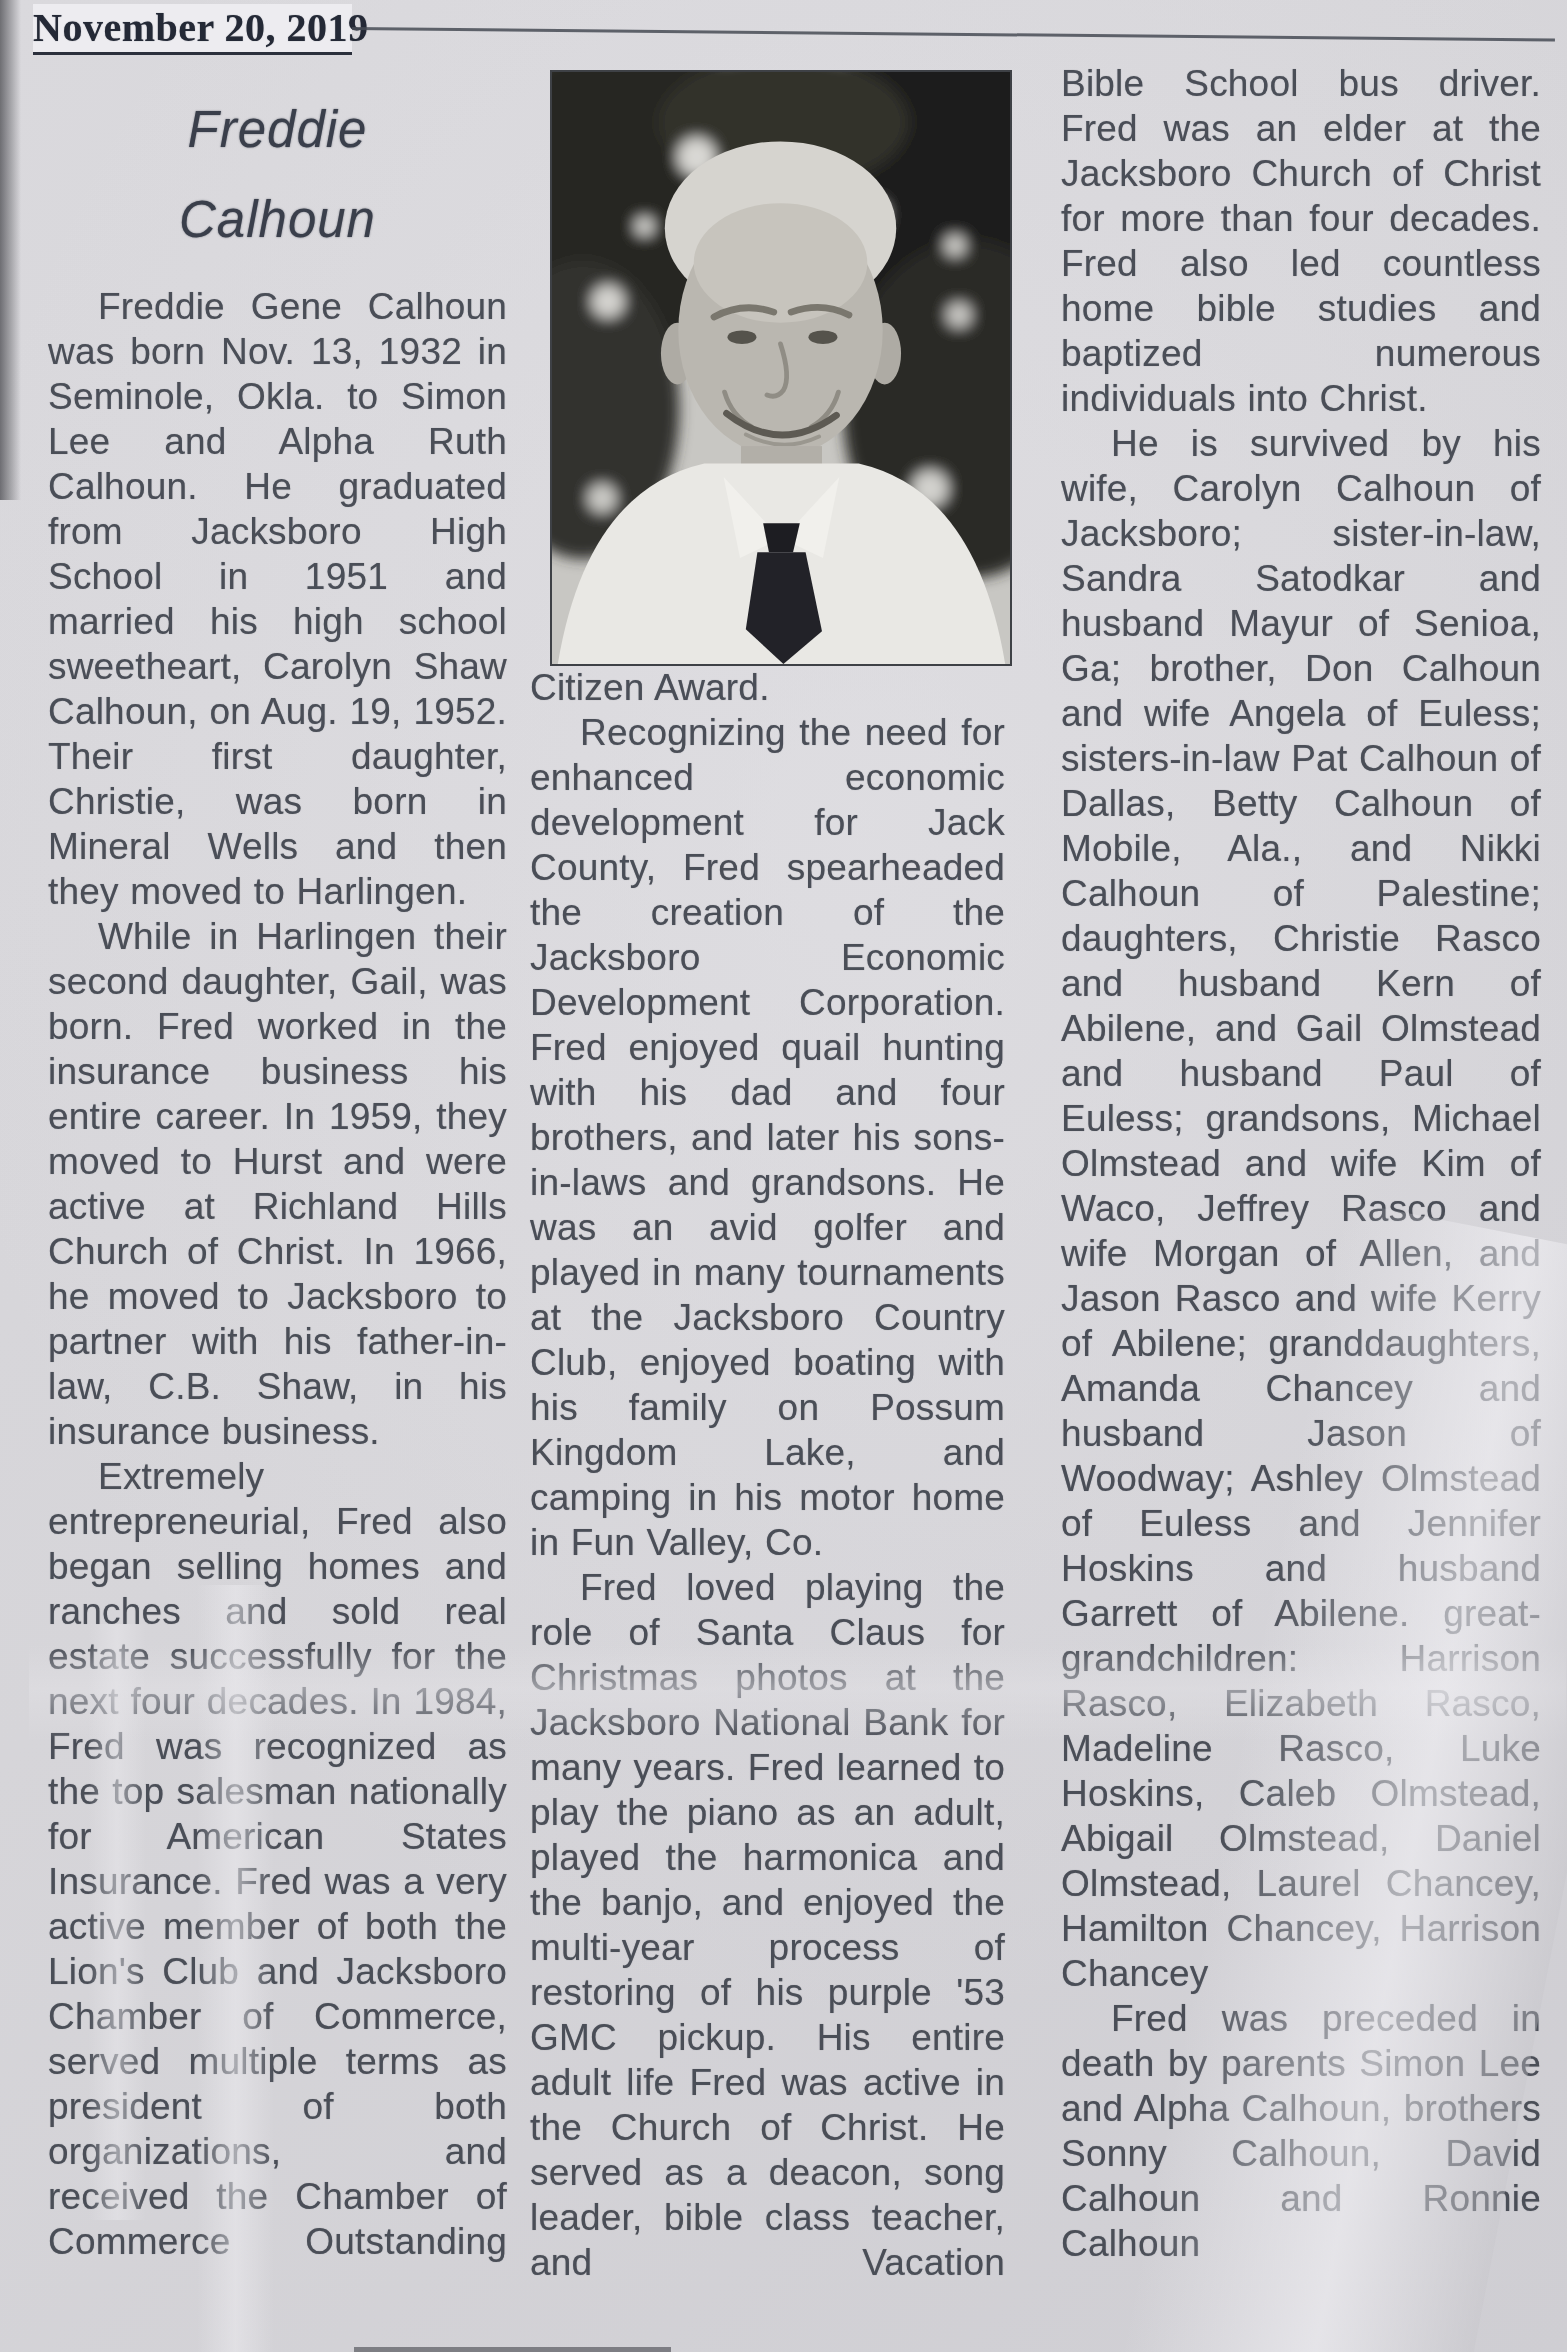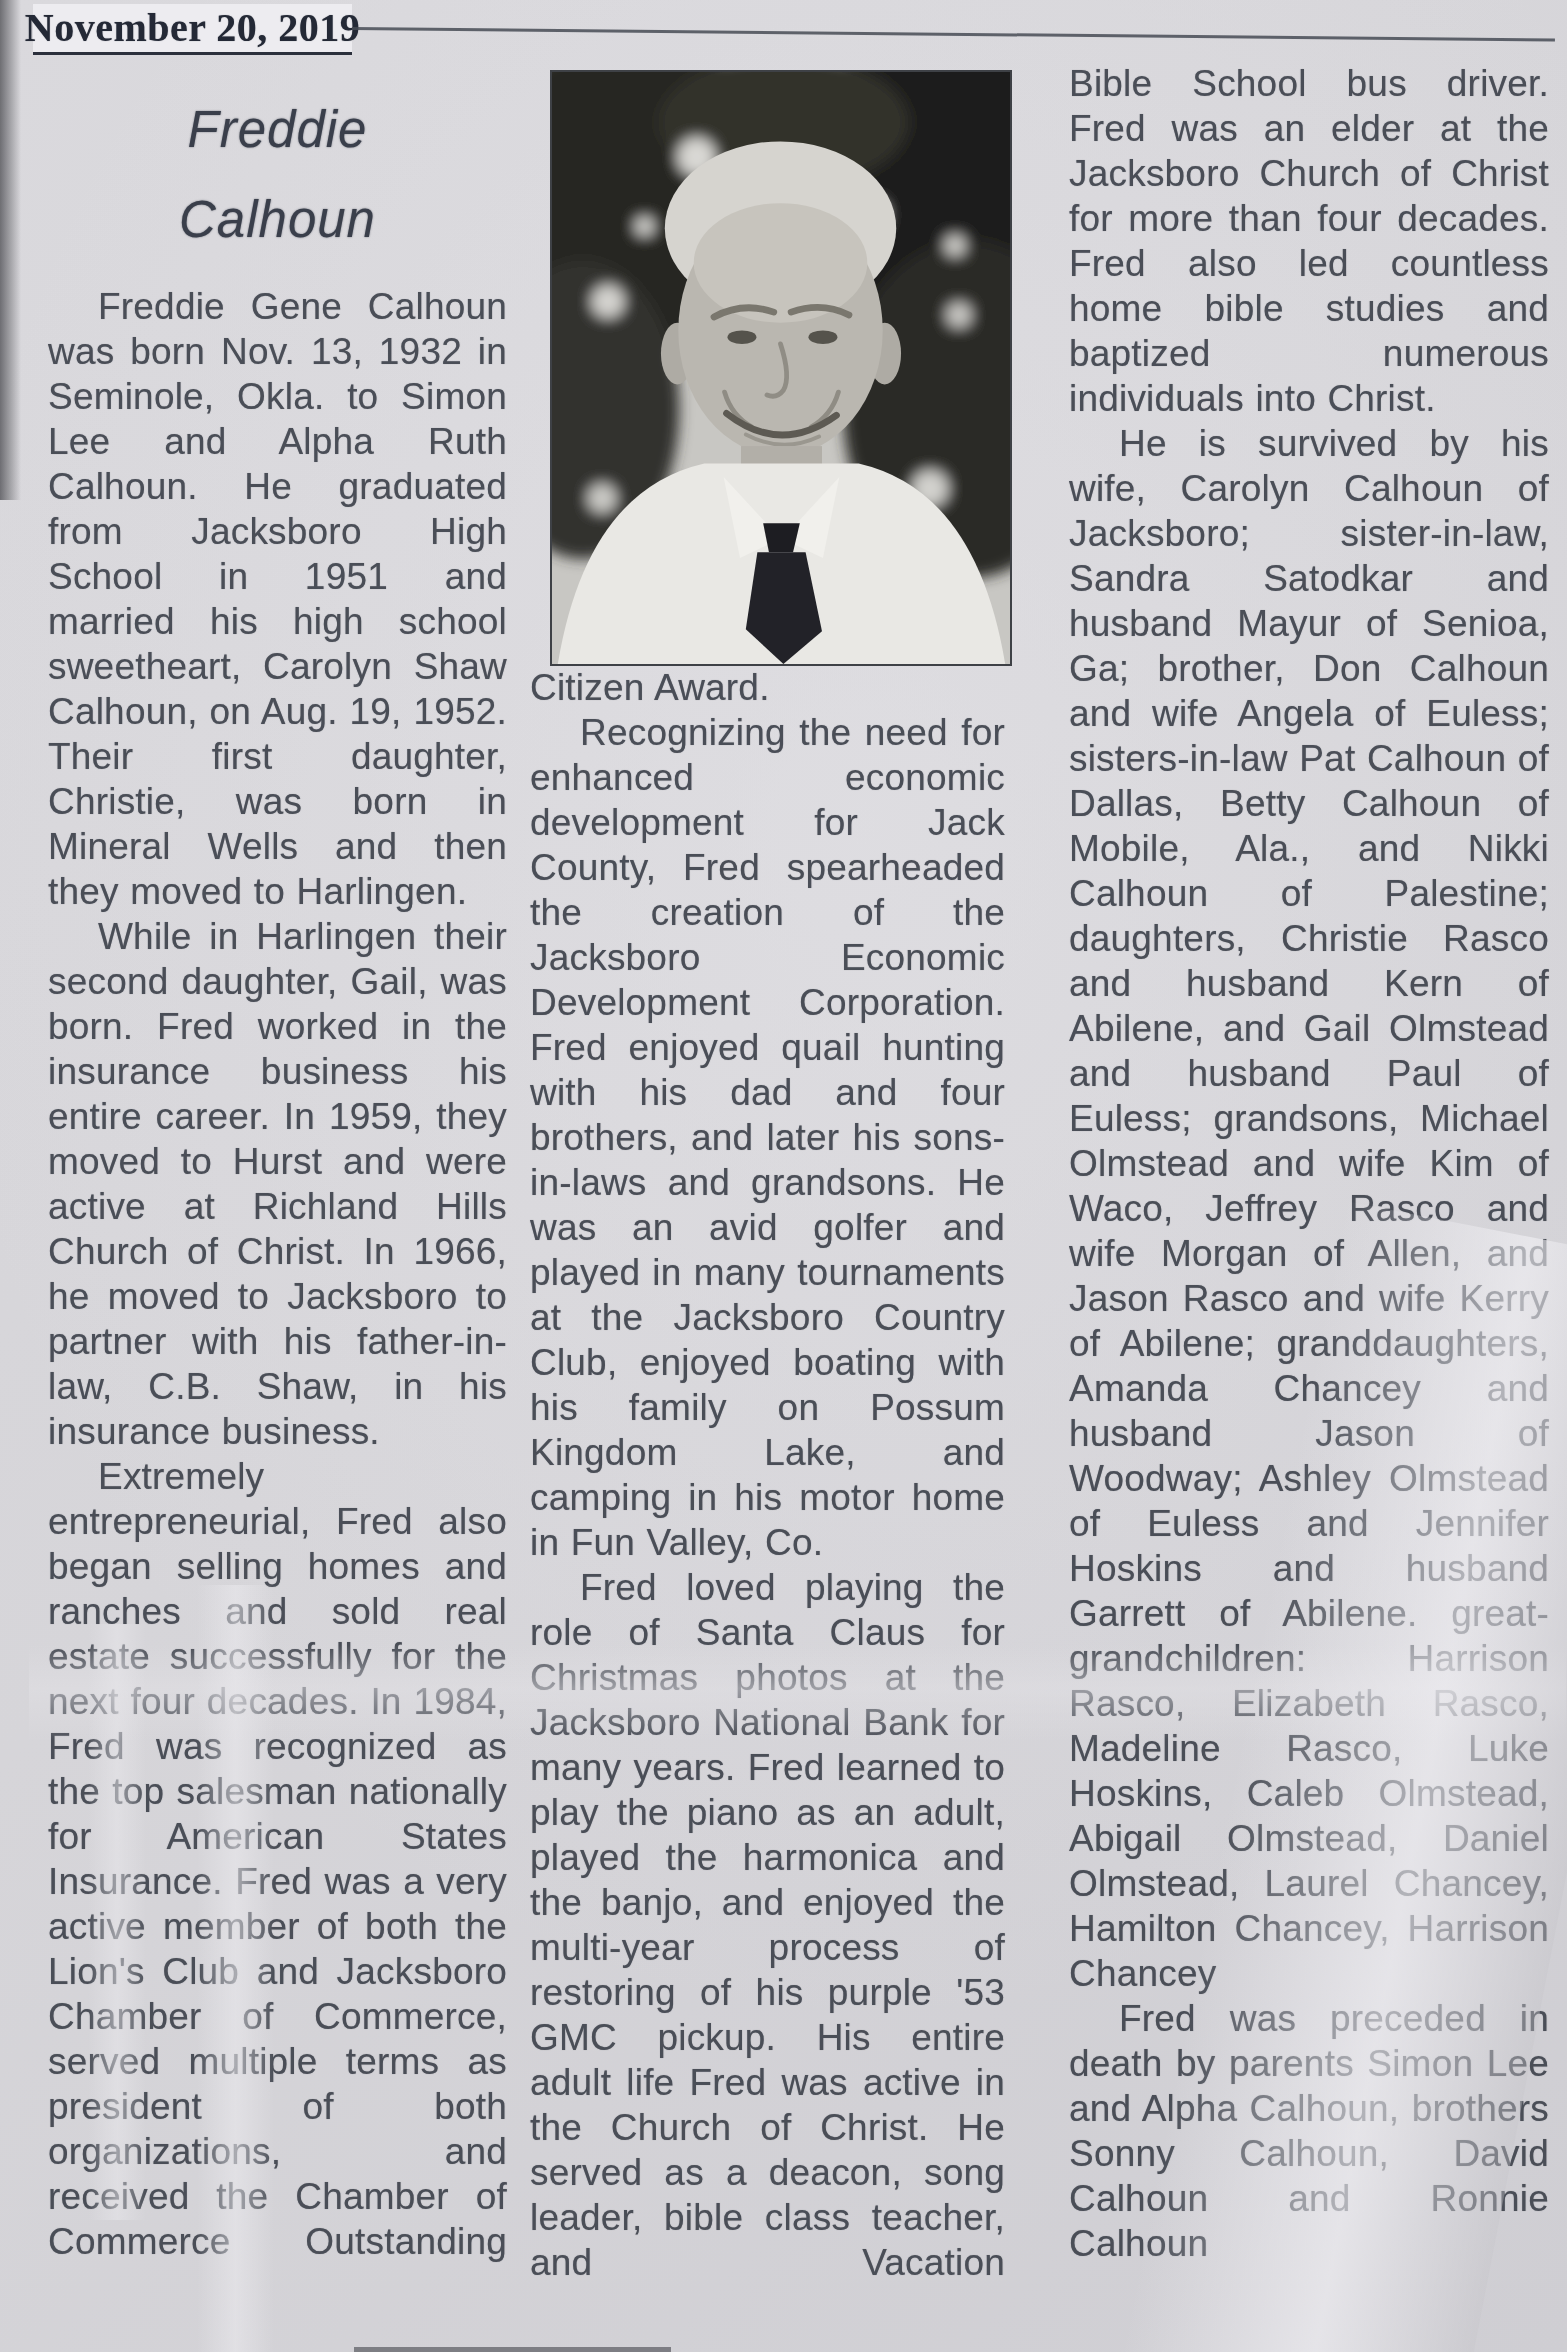--- a/index.html
+++ b/index.html
@@ -10,21 +10,21 @@
       radial-gradient(ellipse 1345px 1729px at 55% 35%, rgba(228,227,231,.55), rgba(228,227,231,0) 70%),
       linear-gradient(135deg,#dad9dd 0%,#d6d5d9 45%,#cfced3 100%);
     overflow:hidden;
     font-family:"Liberation Sans", sans-serif;
   }
   
   .date-strip{
     position:absolute;left:33px;top:3.8px;width:319px;height:48px;
     background:#edecf0;
     border-bottom:3.8px solid #2b303c;
-    display:flex;align-items:center;justify-content:center;
+    display:flex;align-items:center;
   }
   .date-text{
     font-family:"Liberation Serif", serif;
     font-weight:700;font-size:40px;color:#242936;
     letter-spacing:0.5px;white-space:nowrap;
     text-shadow:0 0 1px rgba(36,41,54,.5);
   }
   .top-rule{
     position:absolute;left:352px;top:27px;width:1203px;height:2.9px;
     background:#464b55;transform:rotate(.55deg);transform-origin:left center;
@@ -34,21 +34,21 @@
   .col{position:absolute;color:#4a4e57;}
   .col p{
     margin:0;font-size:37px;line-height:45px;text-align:justify;
     letter-spacing:0.2px;word-spacing:1px;
     text-shadow:0 0 1px rgba(74,78,87,.45);
   }
   .col p.indent{text-indent:50px;}
   .col p.fill-last{text-align-last:justify;}
   .col1{left:48px;top:81px;width:459px;}
   .col2{left:530px;top:665px;width:475px;}
-  .col3{left:1061px;top:61px;width:480px;margin-left:8px;}
+  .col3{left:1061px;top:61px;width:480px;}
   .title{
     margin:0 0 19px 0;padding-top:3.8px;
     font-style:italic;font-weight:400;
     font-size:51px;line-height:90px;
     color:#3a3f4b;text-align:center;letter-spacing:1px;
     text-shadow:0 0 1.9px rgba(58,63,75,.65);
   }
   .title .tl{display:block;}
   
   .photo{

